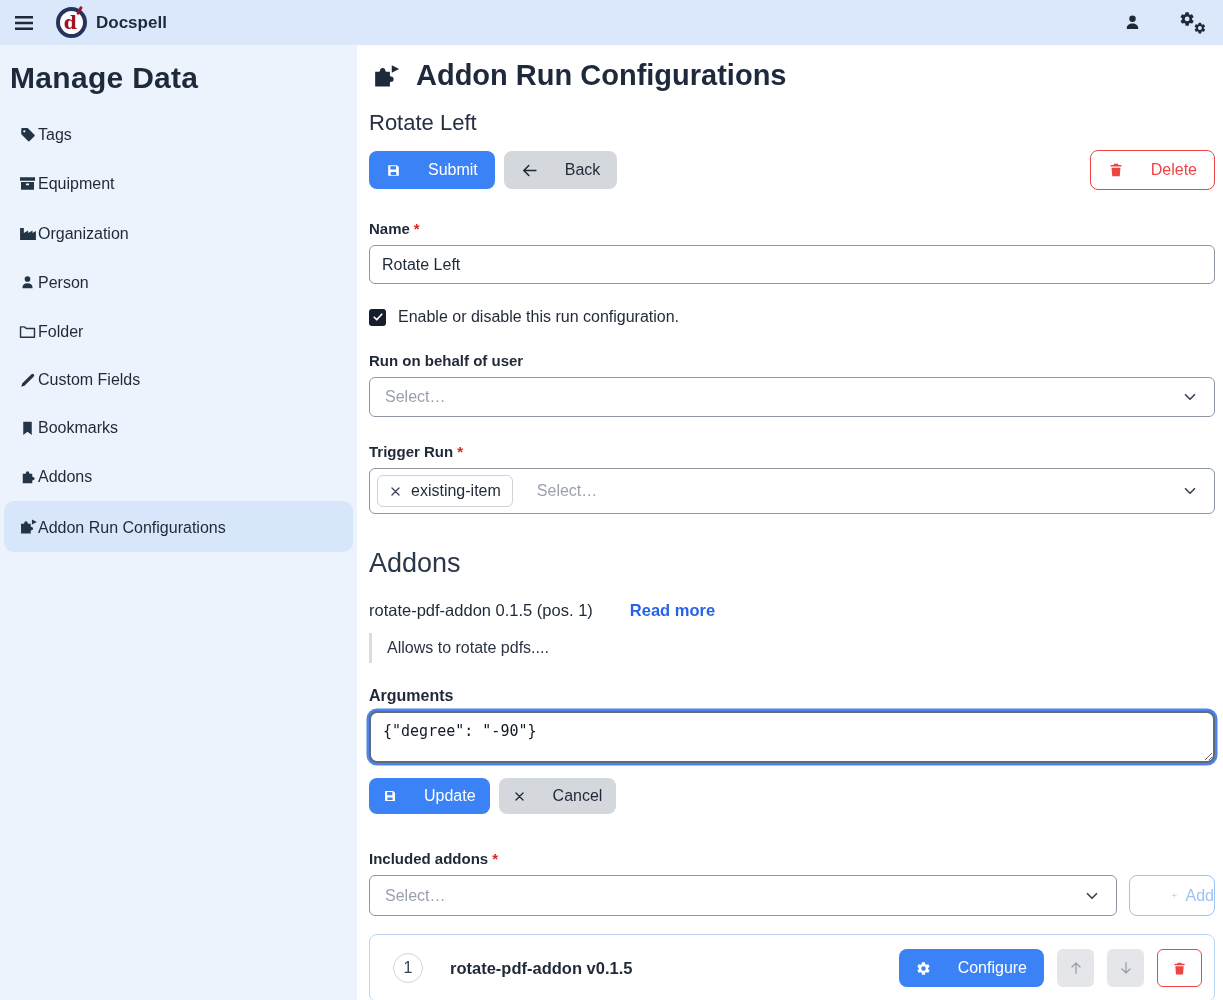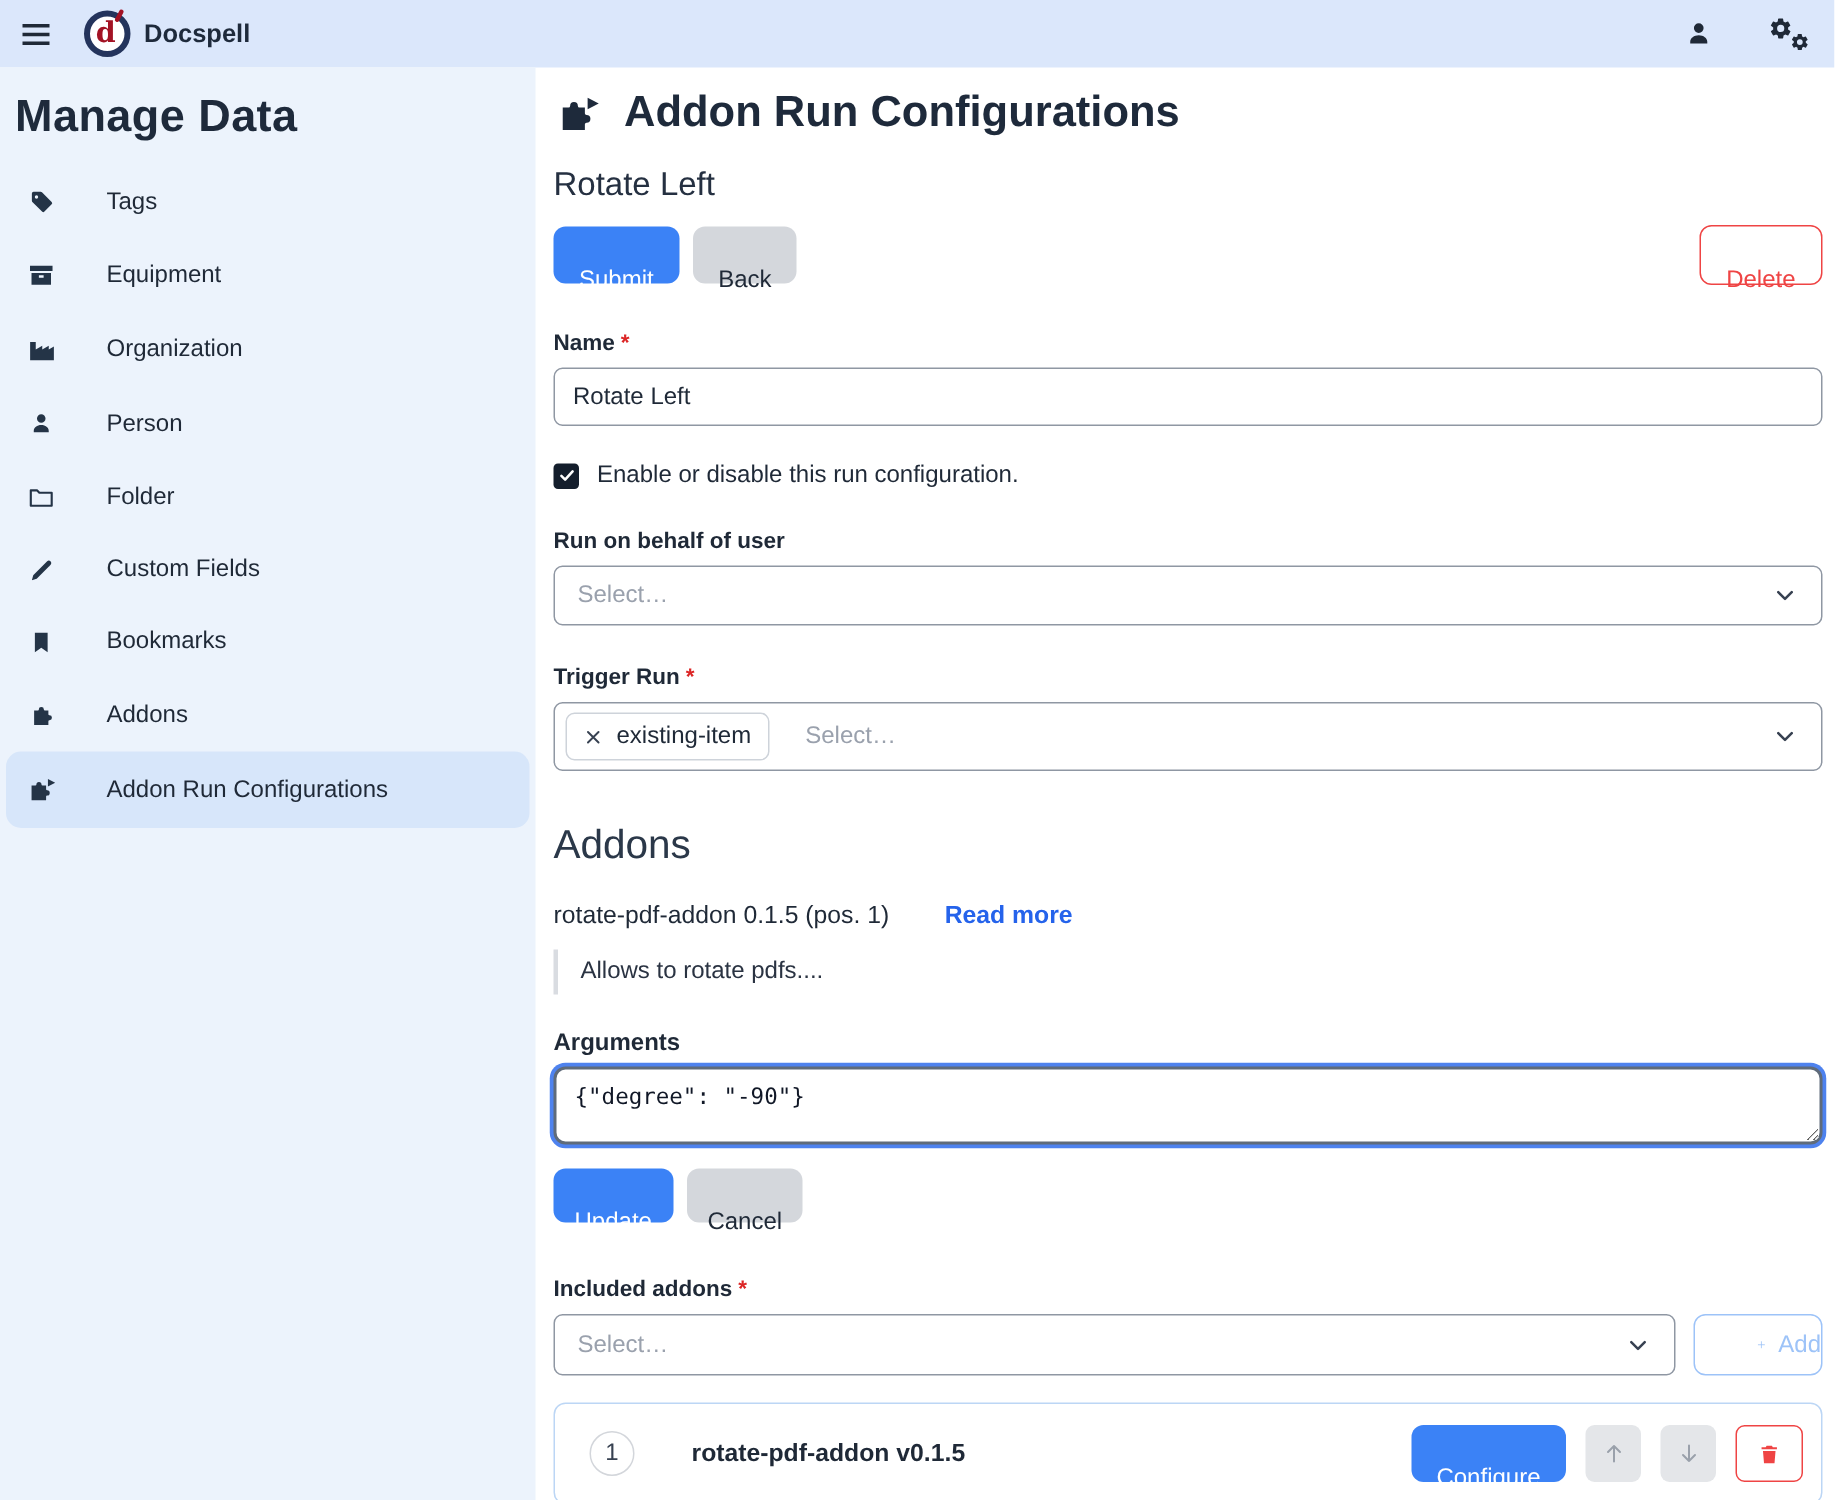--- a/index.html
+++ b/index.html
@@ -45,40 +45,40 @@
   
   .sidebar {
     width: 357px; background: var(--sidebar_bg, #ecf3fc);
     padding: 8px 4px 0 4px; flex-shrink: 0;
   }
   .sidebar-title {
     font-size: 30px; font-weight: 800; color: var(--heading, #22304a);
     margin: 8px 0 16px 6px; letter-spacing: 0.3px;
   }
   .nav-item {
-    display: flex; align-items: center; gap: 33px;
+    display: flex; align-items: flex-end; gap: 0;
     padding: 15px 13px; font-size: 16px; color: #1f2937;
     border-radius: 10px; cursor: pointer;
   }
   .nav-item .ic { width: 21px; color: #243447; display: flex; justify-content: center; }
   .nav-item.active { background: var(--active_bg, #d7e6fa); }
 
   
   .main { flex: 1; padding: 14px 8px 0 12px; }
 
   .page-header { display: flex; align-items: center; gap: 15px; }
   .page-header .ic { color: var(--heading, #1e2a3b); }
   .page-title { font-size: 29px; font-weight: 800; color: var(--heading, #1e2a3b); }
 
   .config-name { font-size: 22px; font-weight: 400; color: #253041; margin-top: 18px; }
 
   .btn {
     height: 38px; border-radius: 8px; font-size: 16px; border: none;
     display: inline-flex; align-items: center; gap: 27px; padding: 0 17px;
-    cursor: pointer; font-family: inherit; white-space: nowrap; flex-direction: column;
+    cursor: pointer; font-family: inherit; white-space: nowrap;
   }
   .btn-primary { background: var(--accent, #3b82f6); color: #ffffff; }
   .btn-gray { background: #d4d7dc; color: #1f2937; }
   .btn-danger-outline {
     background: #ffffff; border: 1px solid var(--danger, #ef4444);
     color: var(--danger, #ef4444); height: 40px;
   }
   .action-row { display: flex; align-items: center; gap: 9px; margin-top: 14px; }
   .action-row .spacer { flex: 1; }
 
@@ -150,21 +150,21 @@
 
   .addon-card {
     margin-top: 18px; border: 1px solid #bcd6f5; border-radius: 8px;
     padding: 14px 12px; display: flex; align-items: center;
   }
   .pos-badge {
     width: 30px; height: 30px; border: 1px solid #d3d6db; border-radius: 50%;
     display: flex; align-items: center; justify-content: center;
     color: #374151; font-size: 16px; margin-left: 11px; flex-shrink: 0;
   }
-  .addon-row-name { font-weight: 700; font-size: 16.5px; color: #1f2937; margin-left: 38px; }
+  .addon-row-name { font-weight: 700; font-size: 16.5px; color: #1f2937; margin-left: 27px; }
   .card-actions { margin-left: auto; display: flex; align-items: center; gap: 13px; }
   .btn-move {
     width: 37px; height: 38px; background: #e4e6e9; border: none; border-radius: 6px;
     color: #9aa1ab; display: flex; align-items: center; justify-content: center; cursor: pointer;
   }
   .btn-trash {
     width: 45px; height: 38px; background: #ffffff; border: 1px solid var(--danger, #ef4444);
     border-radius: 6px; color: var(--danger, #ef4444);
     display: flex; align-items: center; justify-content: center; cursor: pointer;
   }

